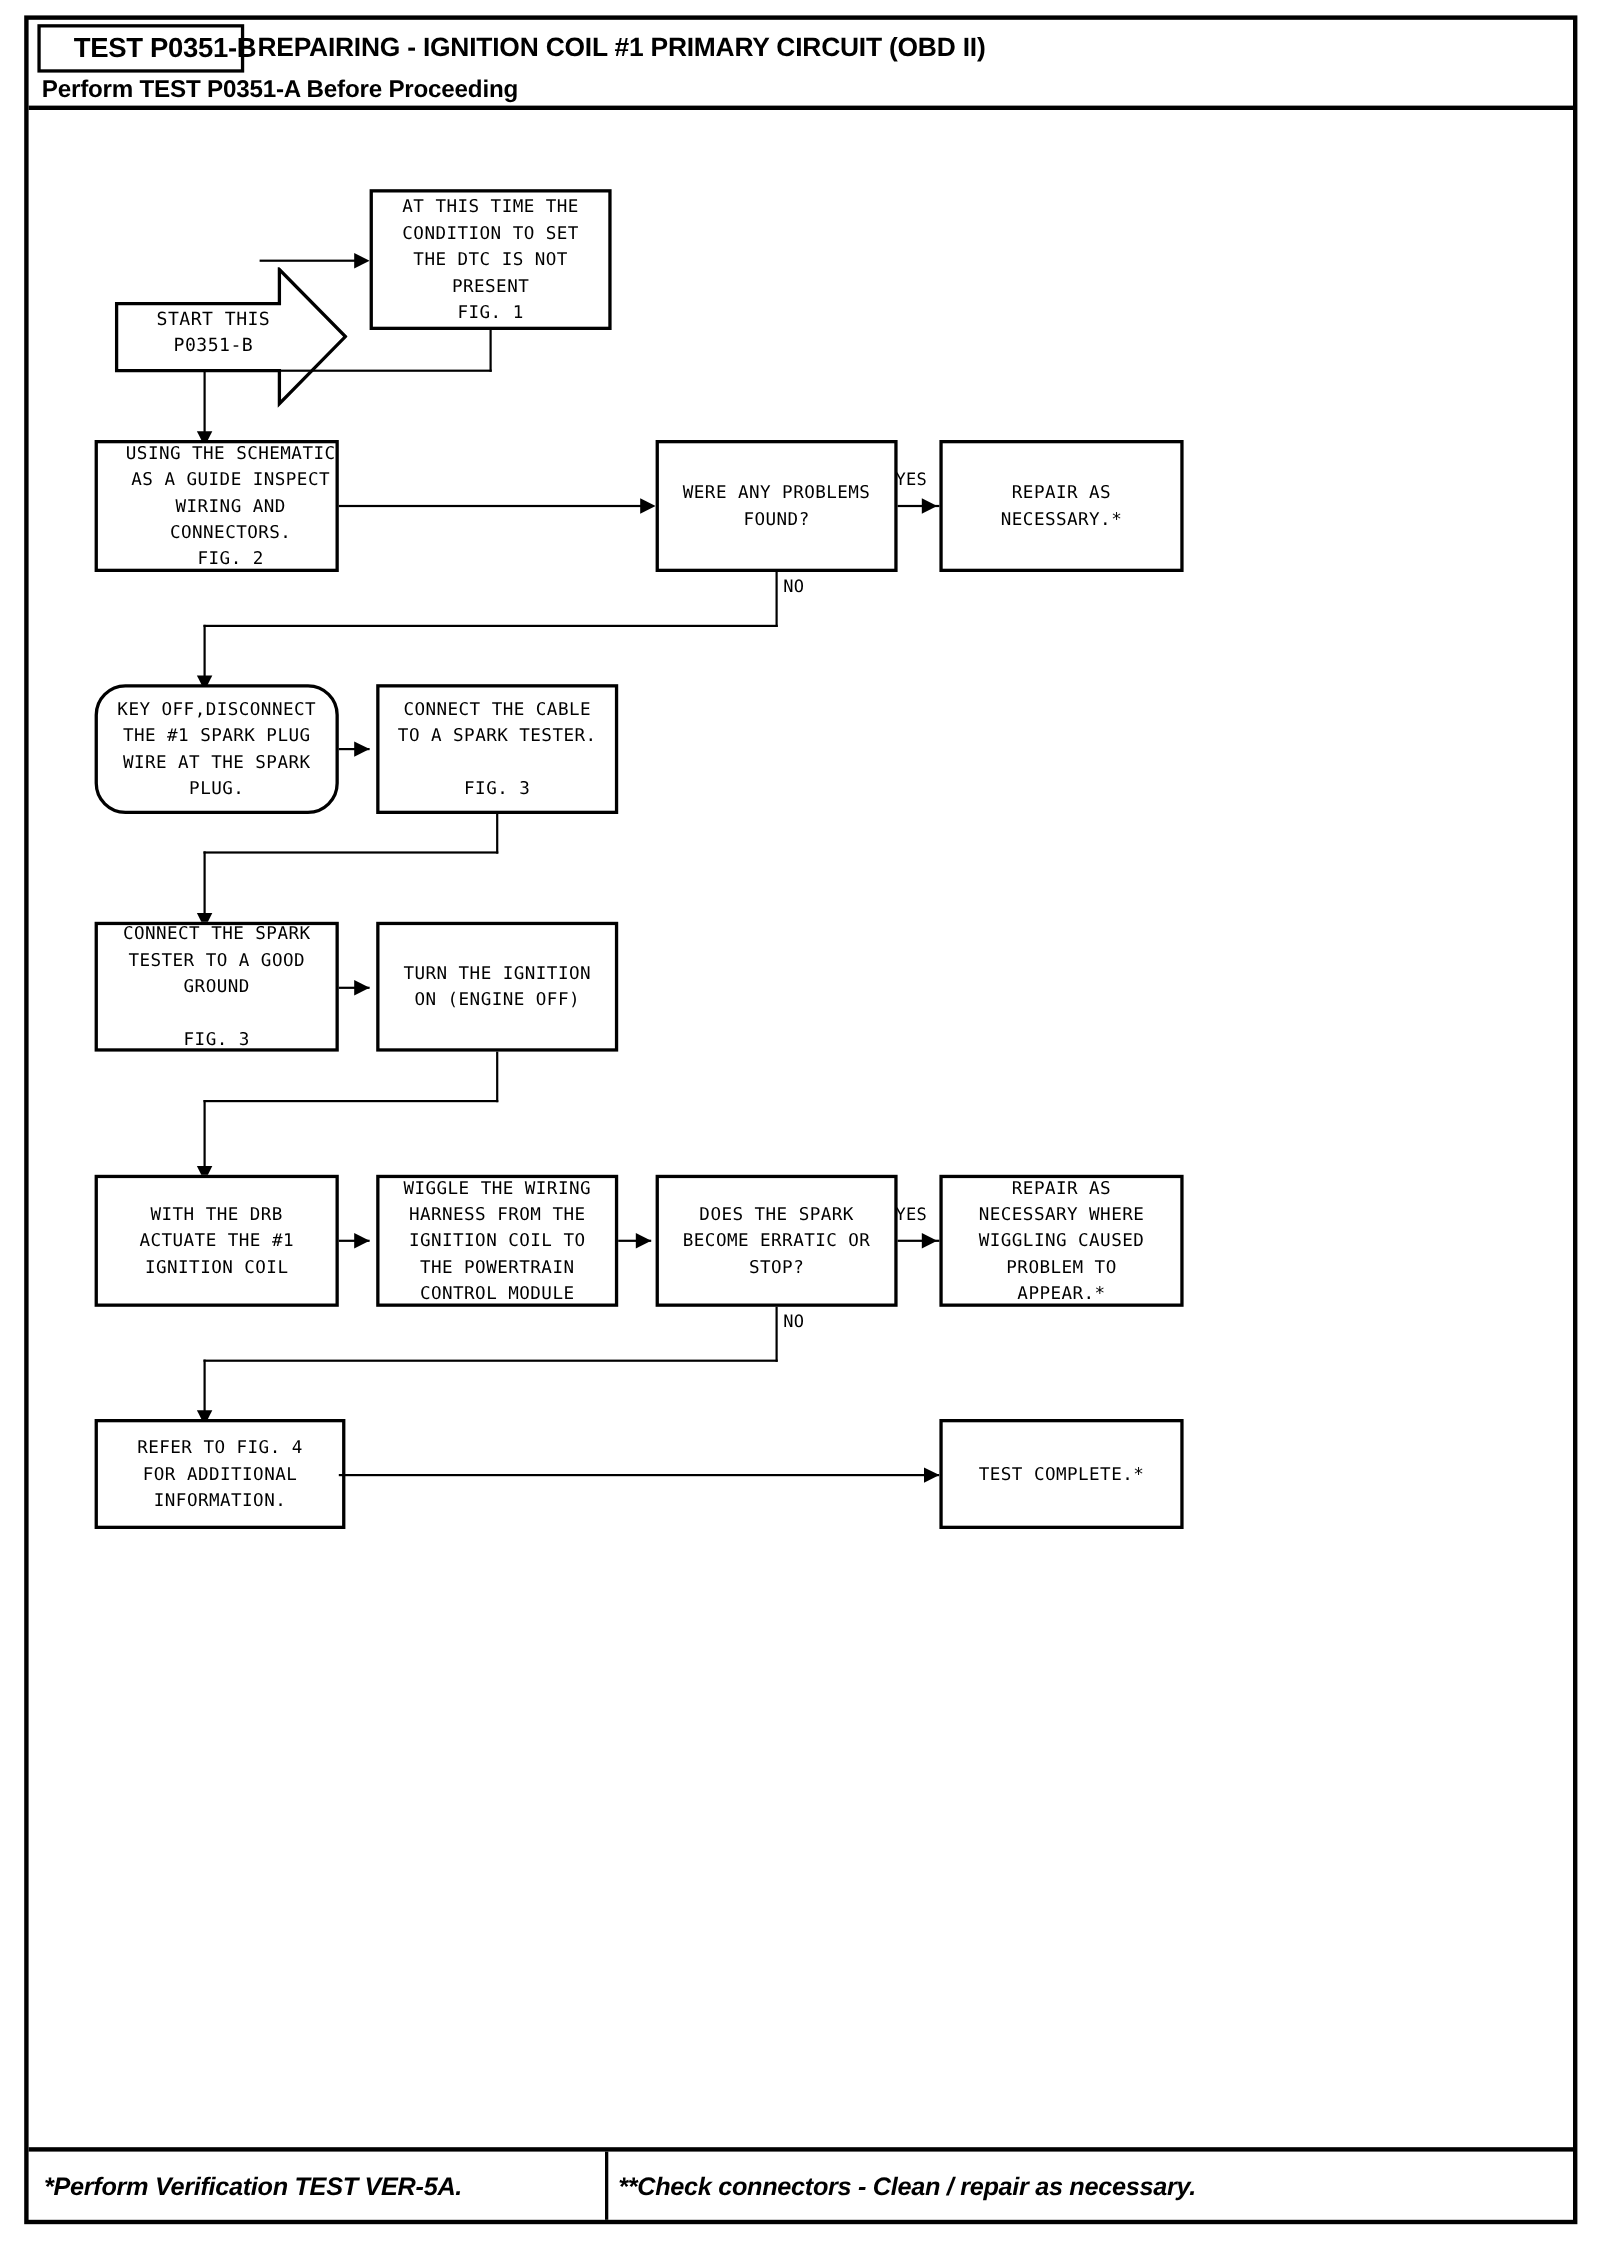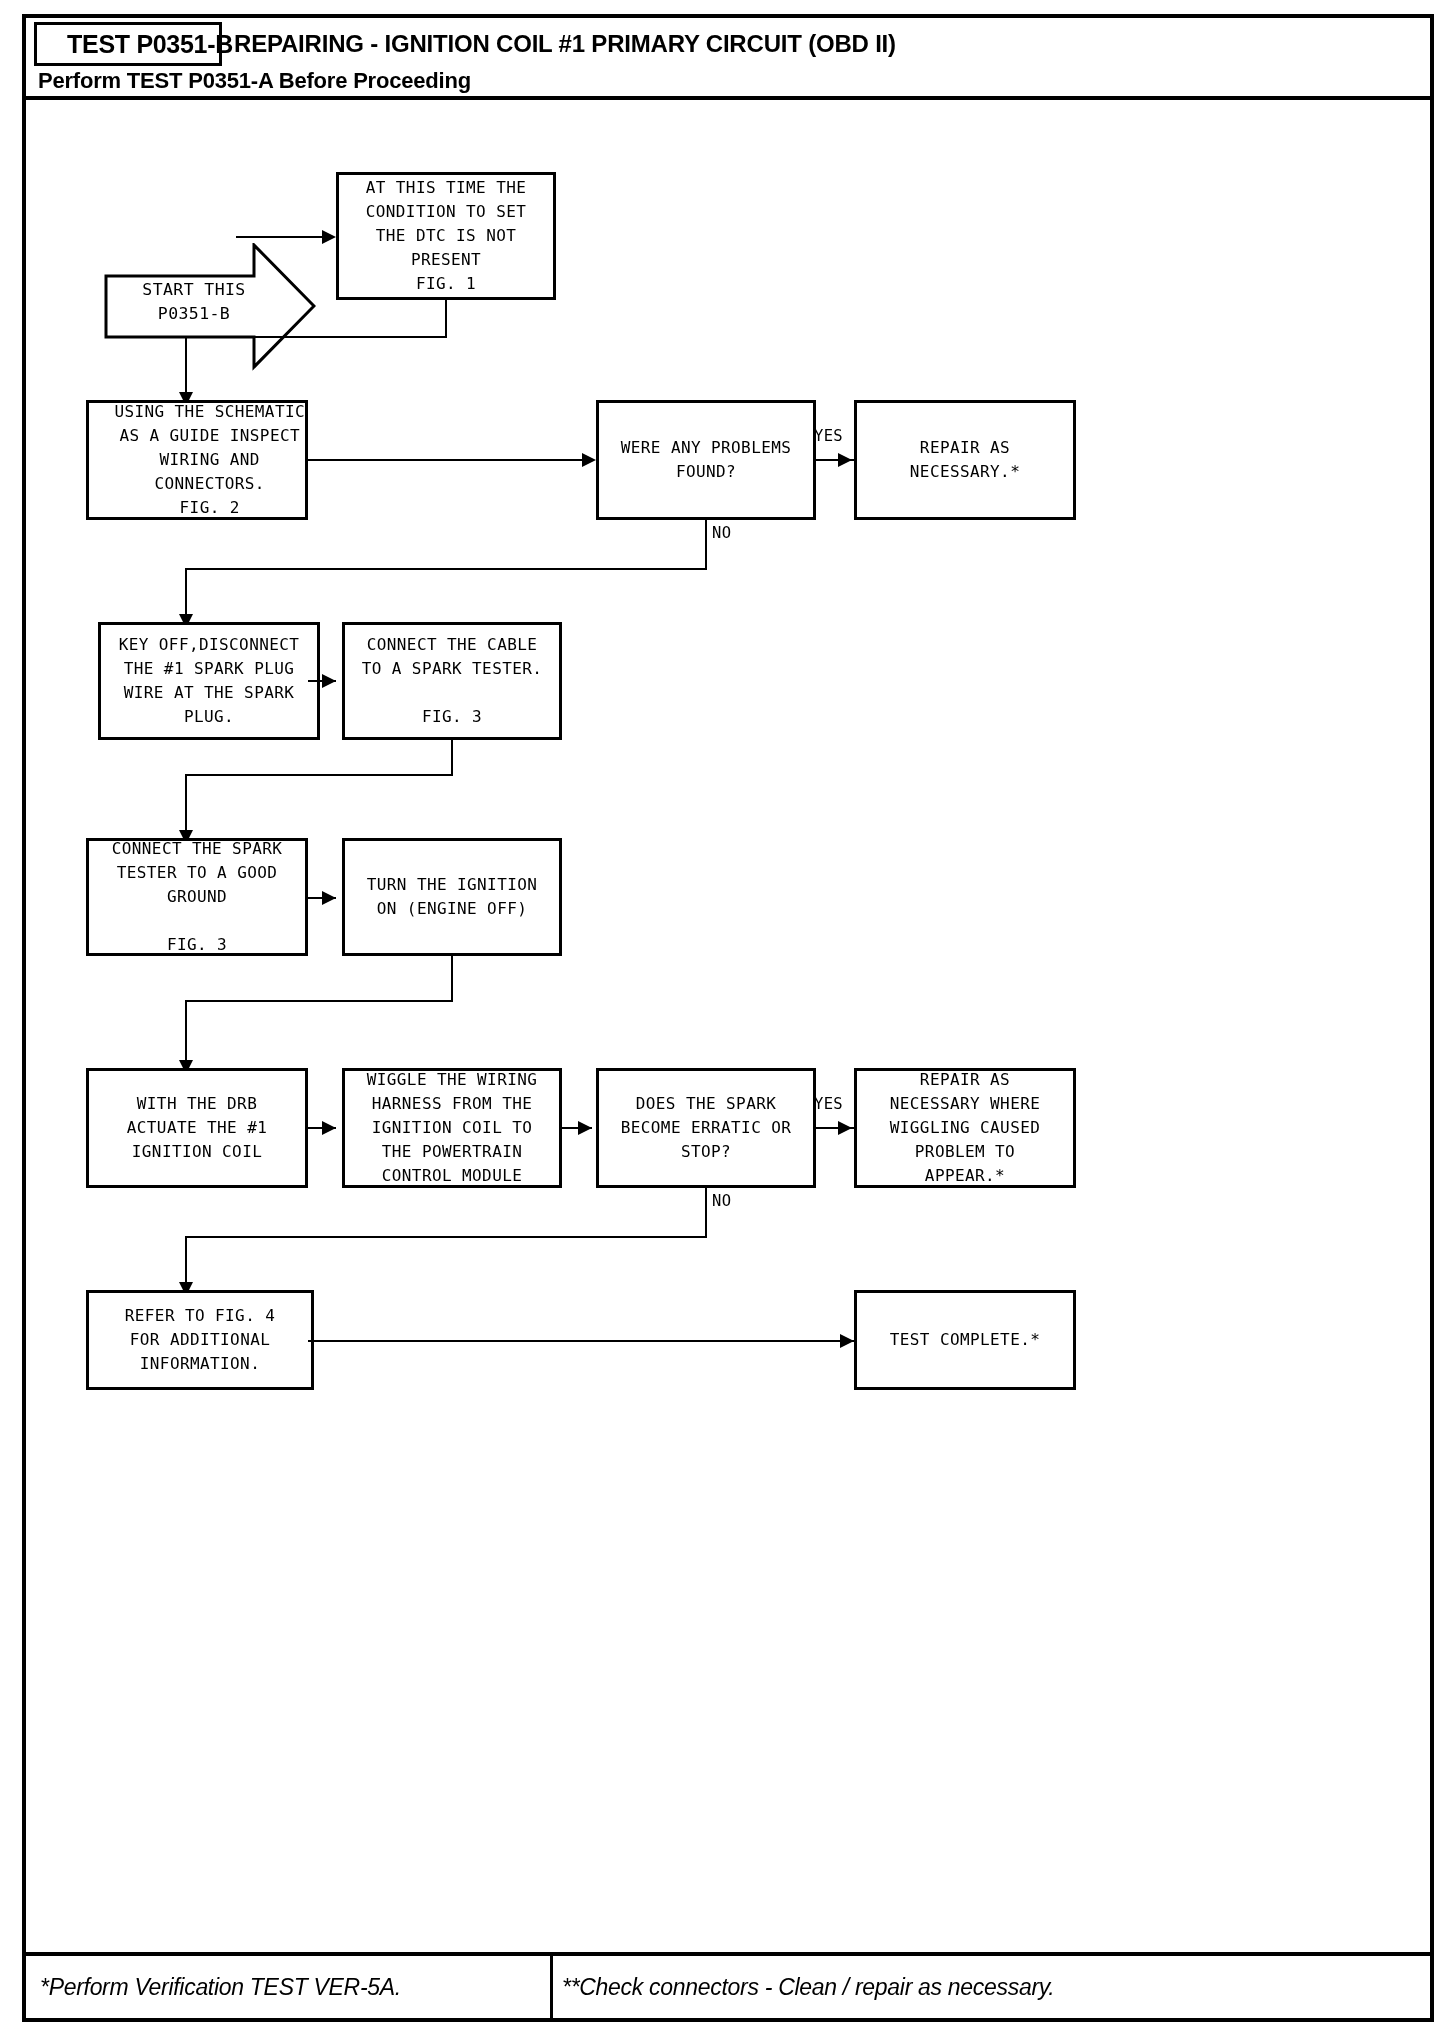--- a/index.html
+++ b/index.html
@@ -182,21 +182,21 @@
   #footer-div {
     position: absolute;
     left: 524px;
     top: 0;
     width: 3px;
     height: 100%;
     background: #000;
   }
   .footer-txt {
     font-size: 23px;
-    font-weight: normal;
+    font-weight: bold;
     font-style: italic;
     letter-spacing: -0.3px;
     white-space: nowrap;
   }
 </style>
 </head>
 <body>
 
 <div id="page">
 
@@ -260,21 +260,21 @@
       <span class="txt">REPAIR AS
 NECESSARY.*</span>
     </div>
 
     <div class="vline" style="left:679px; top:420px; height:50px;"></div>
     <div class="edge-label" style="left:686px; top:424px;">NO</div>
     <div class="hline" style="left:159px; top:468px; width:522px;"></div>
     <div class="vline" style="left:159px; top:468px; height:52px;"></div>
     <div class="arrowhead arrow-d" style="left:153px; top:514px;"></div>
 
-    <div class="fbox" id="box-keyoff" style="left:72px; top:522px; width:222px; height:118px;">
+    <div class="fbox" id="box-keyoff" style="left:60px; top:522px; width:222px; height:118px;border-radius:28px;">
       <span class="txt">KEY OFF,DISCONNECT
 THE #1 SPARK PLUG
 WIRE AT THE SPARK
 PLUG.</span>
     </div>
 
     <div class="hline" style="left:282px; top:580px; width:28px;"></div>
     <div class="arrowhead arrow-r" style="left:296px; top:574px;"></div>
 
     <div class="fbox" id="box-cable" style="left:316px; top:522px; width:220px; height:118px;">

